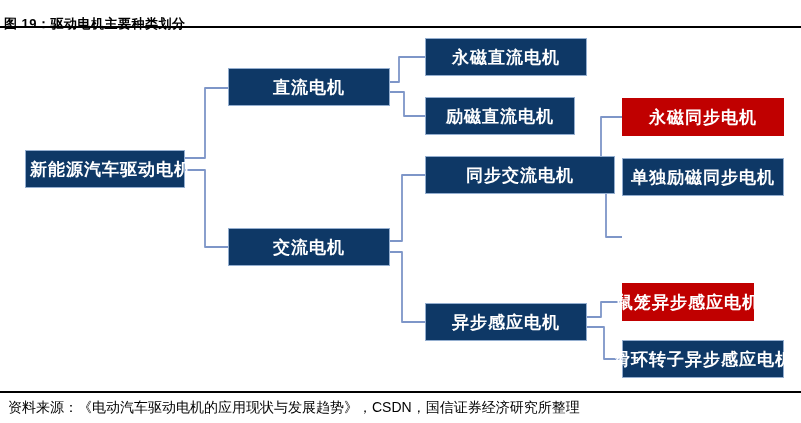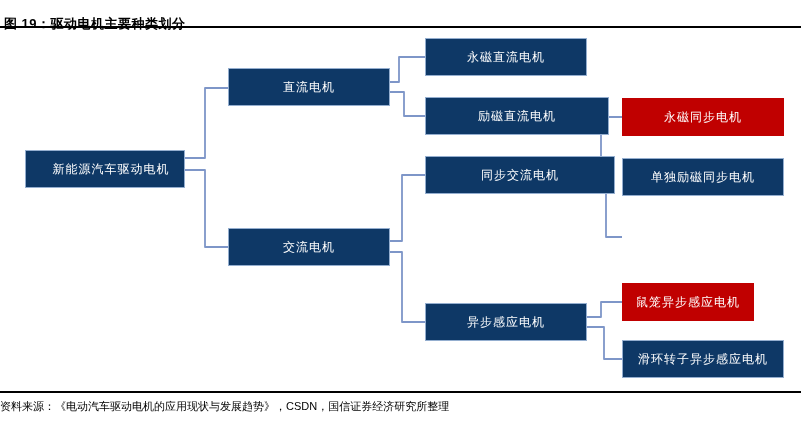--- a/index.html
+++ b/index.html
@@ -14,34 +14,34 @@
     position: absolute; left: 4px; top: 15px;
     font-size: 13px; font-weight: bold; color: #000;
     letter-spacing: 0.5px; white-space: nowrap;
   }
   .rule {
     position: absolute; left: 0; width: 801px; height: 2px; background: #000;
   }
   .rule-top { top: 26px; }
   .rule-bottom { top: 391px; }
   .fig-source {
-    position: absolute; left: 0; top: 399px;
-    font-size: 11px; color: #000; white-space: nowrap;
+    position: absolute; left: 8px; top: 399px;
+    font-size: 14px; color: #000; white-space: nowrap;
   }
 
   .connectors { position: absolute; left: 0; top: 0; pointer-events: none; }
   .connectors path {
     fill: none; stroke: #7e96c8; stroke-width: 1.8px;
     stroke-linejoin: round; stroke-linecap: butt;
   }
 
   .node {
     position: absolute; height: 38px; box-sizing: border-box;
     display: flex; align-items: center; justify-content: center;
-    color: #ffffff; font-weight: normal; font-size: 12px;
+    color: #ffffff; font-weight: bold; font-size: 17px;
     letter-spacing: 1px; white-space: nowrap; text-align: center;
   }
   .node-navy { background: #0e3866; border: 1px solid #94aecf; }
   .node-red  { background: #c00000; border: 1px solid #c00000; }
 </style>
 </head>
 <body>
 
 <div class="stage">
 
@@ -62,21 +62,21 @@
   </svg>
 
   <div class="node node-navy" style="left:25px;  top:150px; width:160px;padding-left:12px;">新能源汽车驱动电机</div>
 
   <div class="node node-navy" style="left:228px; top:68px;  width:162px;">直流电机</div>
 
   <div class="node node-navy" style="left:228px; top:228px; width:162px;">交流电机</div>
 
   <div class="node node-navy" style="left:425px; top:38px;  width:162px;">永磁直流电机</div>
 
-  <div class="node node-navy" style="left:425px; top:97px;  width:184px;">励磁直流电机</div>
+  <div class="node node-navy" style="left:425px; top:97px;  width:150px;">励磁直流电机</div>
 
   <div class="node node-navy" style="left:425px; top:156px; width:190px;">同步交流电机</div>
 
   <div class="node node-navy" style="left:425px; top:303px; width:162px;">异步感应电机</div>
 
   <div class="node node-red" style="left:622px; top:98px;  width:162px;">永磁同步电机</div>
 
   <div class="node node-navy" style="left:622px; top:158px; width:162px;">单独励磁同步电机</div>
 
 

